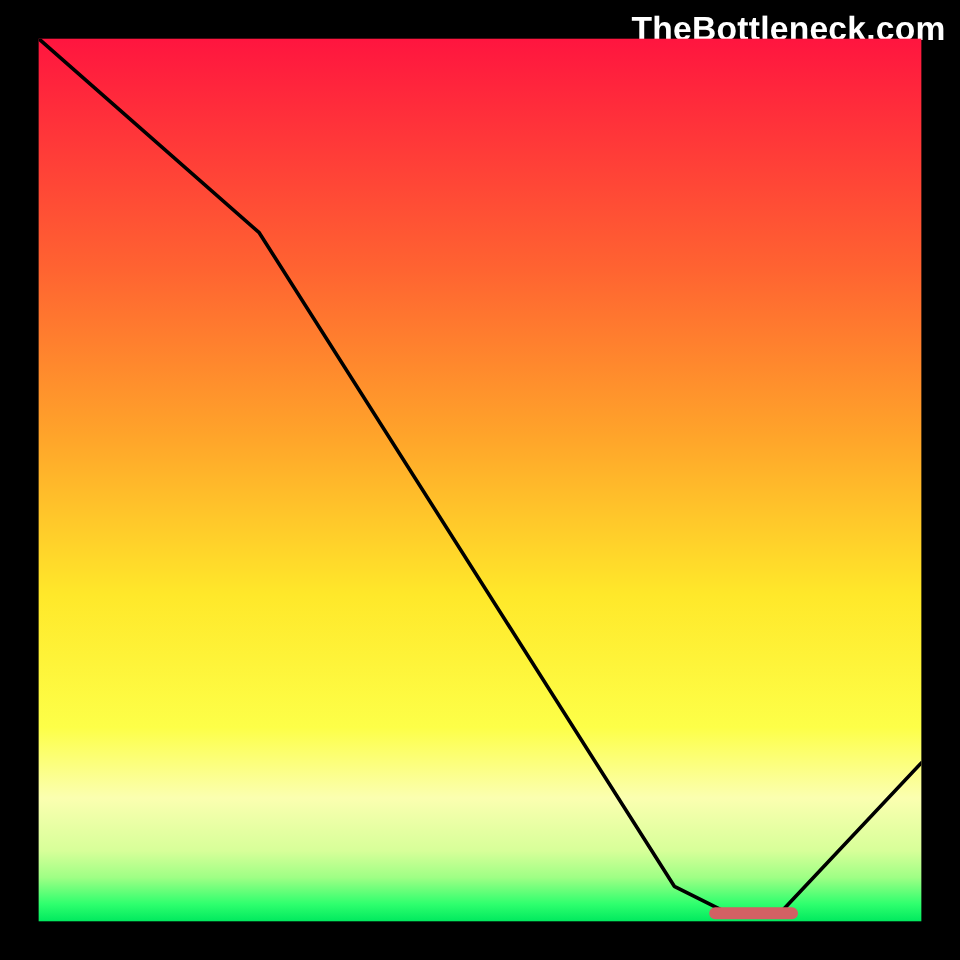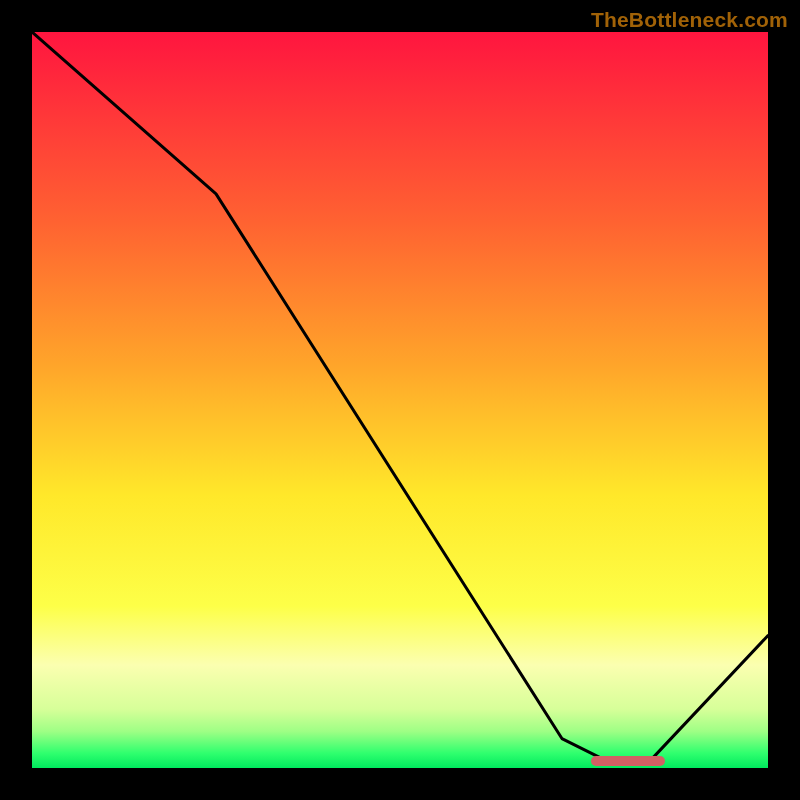--- a/index.html
+++ b/index.html
@@ -13,23 +13,23 @@
   .canvas {
     position: relative;
     width: 800px;
     height: 800px;
   }
   .attribution {
     position: absolute;
     top: 8px;
     right: 12px;
     font-family: Arial, Helvetica, sans-serif;
-    font-size: 21px;
+    font-size: 28px;
     font-weight: bold;
-    color: #a16207;
+    color: #ffffff;
     letter-spacing: 0.2px;
     user-select: none;
   }
   .plot-box {
     position: absolute;
     left: 32px;
     top: 32px;
     width: 736px;
     height: 736px;
     overflow: hidden;

